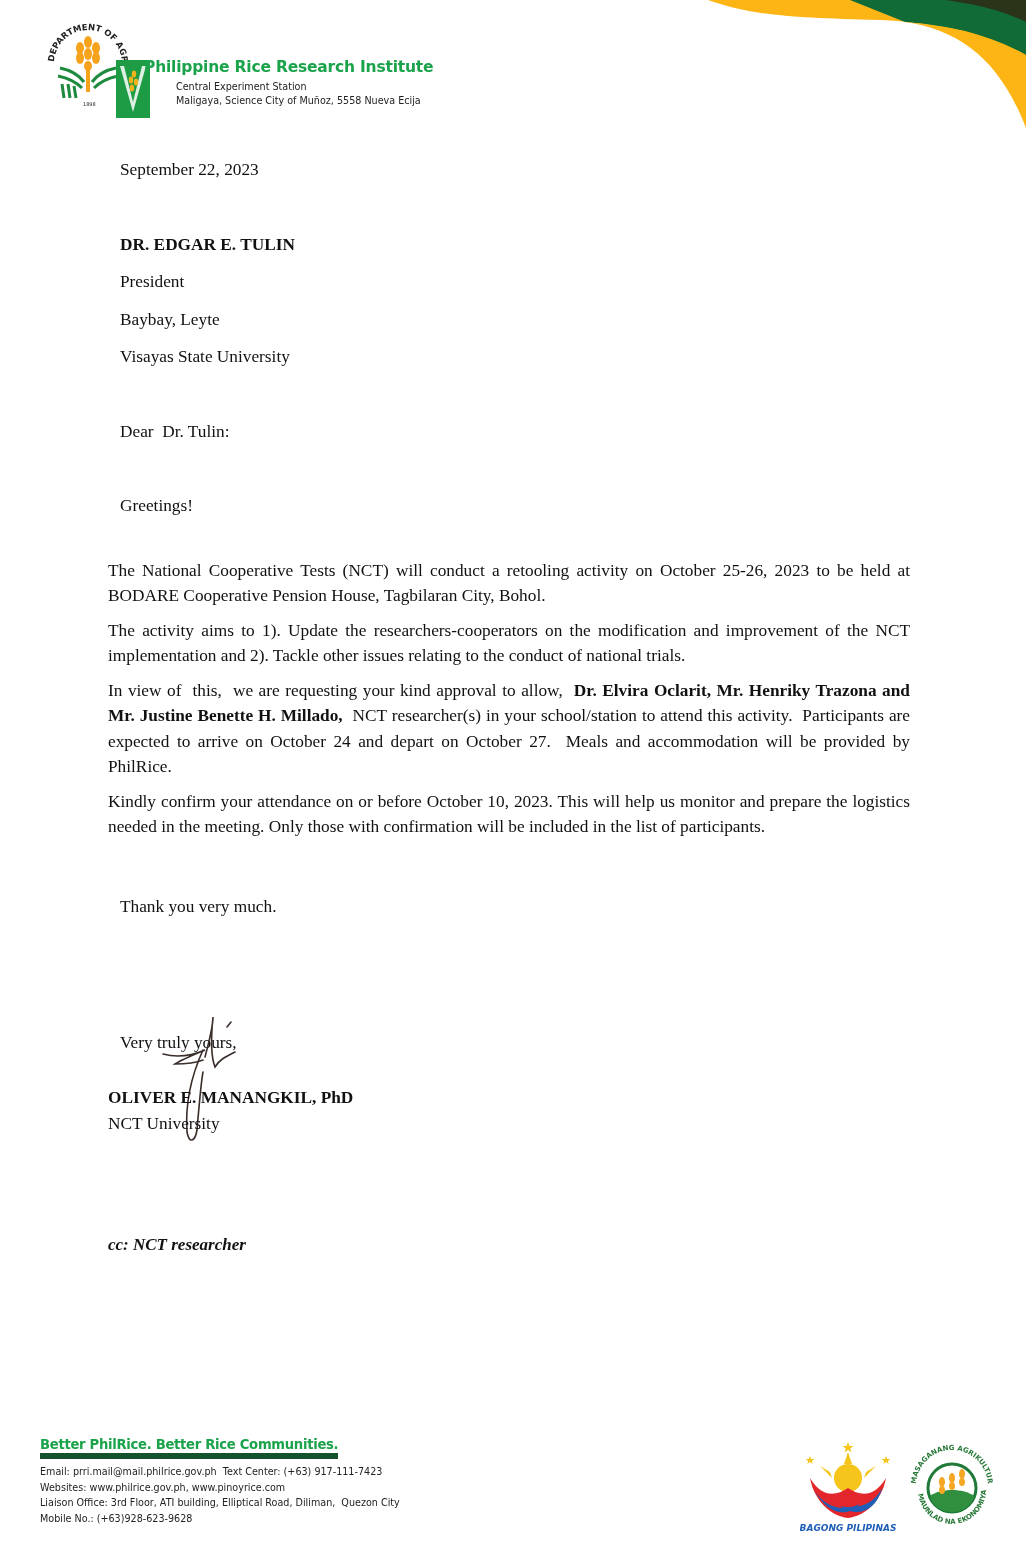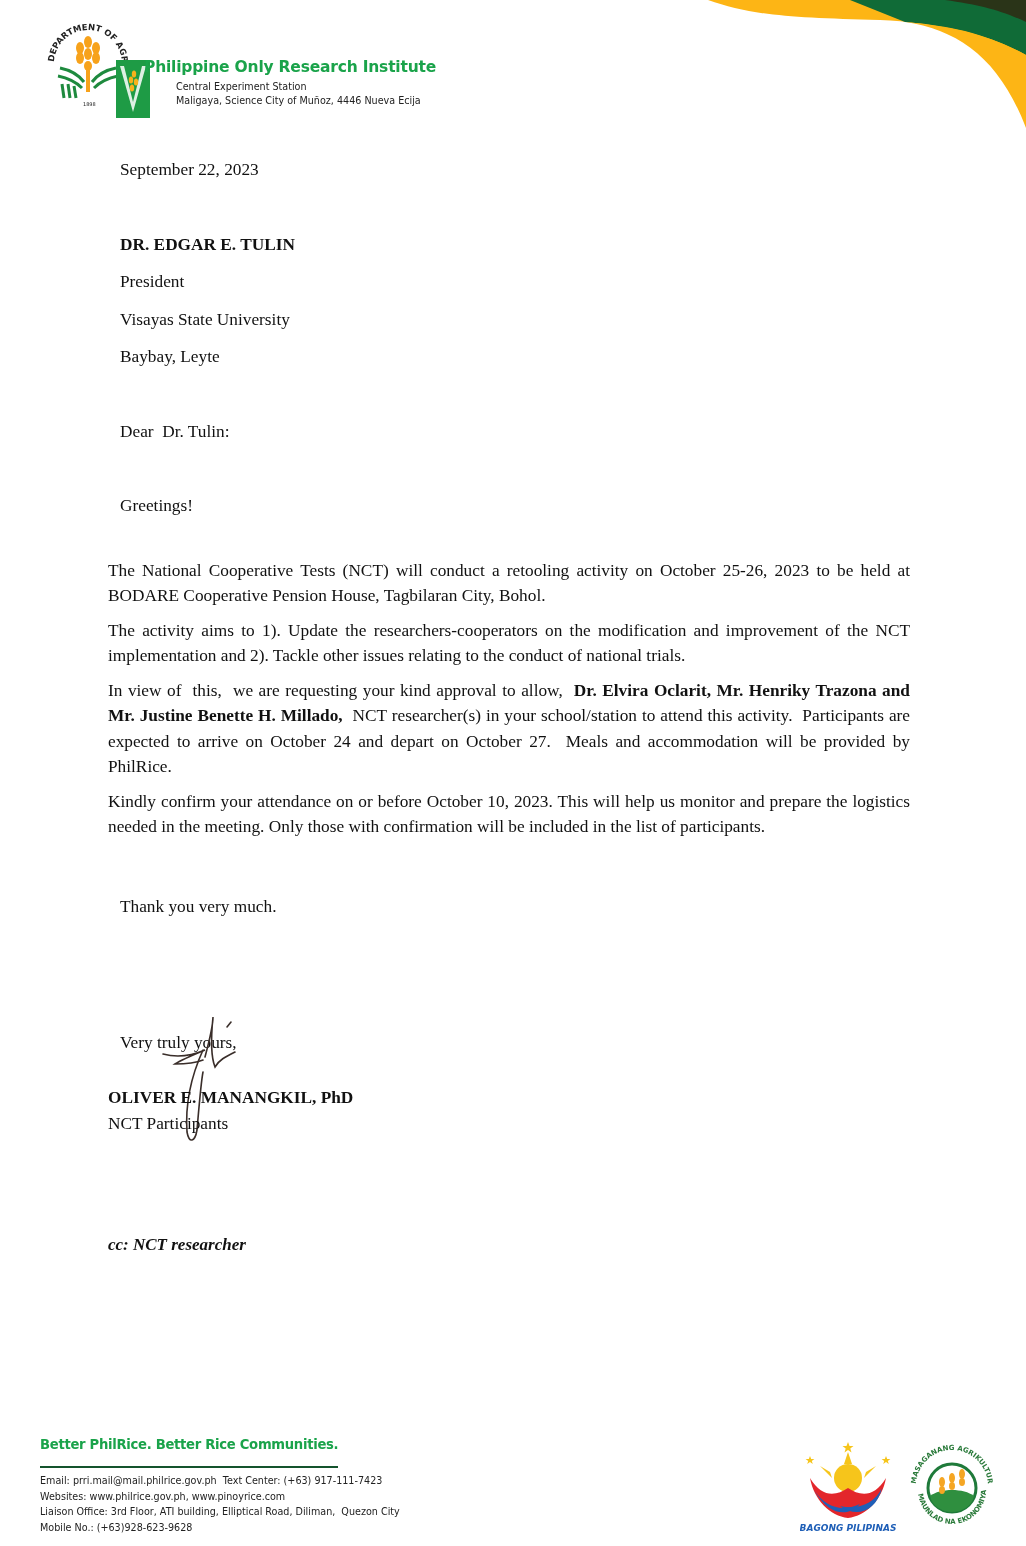--- a/index.html
+++ b/index.html
@@ -23,21 +23,21 @@
   .gap-p { height: 9px; }
 
   .sig-wrap { position: absolute; left: 108px; top: 1012px; width: 400px; height: 170px; }
   .signature { position: absolute; left: 45px; top: 0; width: 100px; height: 140px; }
   .signer-name { position: absolute; left: 0; top: 76px; font-weight: bold; font-size: 17.3px; }
   .signer-title { position: absolute; left: 0; top: 102px; font-size: 17.3px; }
   .cc { position: absolute; left: 108px; top: 1235px; font-weight: bold; font-style: italic; font-size: 17px; }
 
   .footer { position: absolute; left: 40px; top: 1434px; width: 460px; font-family: "DejaVu Sans", sans-serif; }
   .tagline { font-size: 13.2px; color: #1aa34a; font-weight: bold; letter-spacing: -0.3px;
-             border-bottom: 2px solid #14532d; display: inline-block; padding-bottom: 14px; }
+             border-bottom: 6px solid #14532d; display: inline-block; padding-bottom: 1px; }
   .contact { font-size: 9.6px; line-height: 15.5px; color: #222; margin-top: 5px; white-space: nowrap; }
   .contact b { font-weight: normal; }
 
   .bp-logo { position: absolute; left: 800px; top: 1438px; width: 96px; height: 96px; }
   .ma-logo { position: absolute; left: 906px; top: 1440px; width: 92px; height: 92px; }
 </style>
 </head>
 <body>
 
 <svg class="corner" viewBox="0 0 346 140">
@@ -79,34 +79,34 @@
   <svg class="phr-logo" viewBox="0 0 34 58">
     <rect x="0" y="0" width="34" height="58" fill="#1e9b45"></rect>
     <path d="M4,6 L17,52 L30,6 L26,6 L17,42 L8,6 Z" fill="#ffffff" opacity="0.85"></path>
     <g fill="#f7b21b">
         <ellipse cx="18" cy="14" rx="2.2" ry="3.5"></ellipse>
         <ellipse cx="15" cy="20" rx="2.2" ry="3.5"></ellipse>
         <ellipse cx="20" cy="22" rx="2.2" ry="3.5"></ellipse>
         <ellipse cx="16" cy="28" rx="2.2" ry="3.5"></ellipse>
       </g>
   </svg>
-  <div class="org-name">Philippine Only Research Institute</div>
+  <div class="org-name">Philippine Rice Research Institute</div>
   <div class="org-sub">
     <div>Central Experiment Station</div>
-    <div>Maligaya, Science City of Muñoz, 4446 Nueva Ecija</div>
+    <div>Maligaya, Science City of Muñoz, 5558 Nueva Ecija</div>
   </div>
 </div>
 
 <div class="letter">
   <p class="line">September 22, 2023</p>
   <div class="gap-sm"></div>
   <p class="line bold">DR. EDGAR E. TULIN</p>
   <p class="line">President</p>
+  <p class="line">Baybay, Leyte</p>
   <p class="line">Visayas State University</p>
-  <p class="line">Baybay, Leyte</p>
   <div class="gap-sm"></div>
   <p class="line" style="white-space:pre">Dear  Dr. Tulin:</p>
   <div class="gap-sm"></div>
   <p class="line">Greetings!</p>
   <div class="gap-md"></div>
   <p class="para">The National Cooperative Tests (NCT) will conduct a retooling activity on October 25-26, 2023 to be held at BODARE Cooperative Pension House, Tagbilaran City, Bohol.</p>
   <div class="gap-p"></div>
   <p class="para">The activity aims to 1). Update the researchers-cooperators on the modification and improvement of the NCT implementation and 2).  Tackle other issues relating to the conduct of national trials.</p>
   <div class="gap-p"></div>
   <p class="para" style="white-space:pre-wrap"><span>In view of  this,  we are requesting your kind approval to allow,  </span><span class="bold">Dr. Elvira Oclarit, Mr. Henriky Trazona and Mr. Justine Benette H. Millado,</span><span>  NCT researcher(s) in your school/station to attend this activity.  Participants are expected to arrive on October 24 and depart on October 27.  Meals and accommodation will be provided by PhilRice.</span></p>
@@ -121,21 +121,21 @@
 <div class="sig-wrap">
   <svg class="signature" viewBox="0 0 100 140">
     <g fill="none" stroke="#3a2e2a" stroke-width="1.6" stroke-linecap="round">
       <path d="M10,42 C25,46 38,44 52,38 C35,45 25,50 22,52 C30,52 40,52 50,48"></path>
       <path d="M50,38 C40,60 32,90 34,120 C36,132 42,130 44,118 C46,95 48,70 50,60"></path>
       <path d="M52,45 C56,30 60,15 60,5 C58,25 58,45 62,55 C66,48 72,45 82,40"></path>
       <path d="M74,15 L78,10"></path>
     </g>
   </svg>
   <div class="signer-name">OLIVER E. MANANGKIL, PhD</div>
-  <div class="signer-title">NCT Participants</div>
+  <div class="signer-title">NCT University</div>
 </div>
 
 <div class="cc">cc: NCT researcher</div>
 
 <div class="footer">
   <div class="tagline">Better PhilRice. Better Rice Communities.</div>
   <div class="contact">
     <div style="white-space:pre"><b>Email:</b><span> prri.mail@mail.philrice.gov.ph  </span><b>Text Center:</b><span> (+63) 917-111-7423</span></div>
     <div style="white-space:pre"><b>Websites:</b><span> www.philrice.gov.ph, www.pinoyrice.com</span></div>
     <div style="white-space:pre"><b>Liaison Office:</b><span> 3rd Floor, ATI building, Elliptical Road, Diliman,  Quezon City</span></div>

